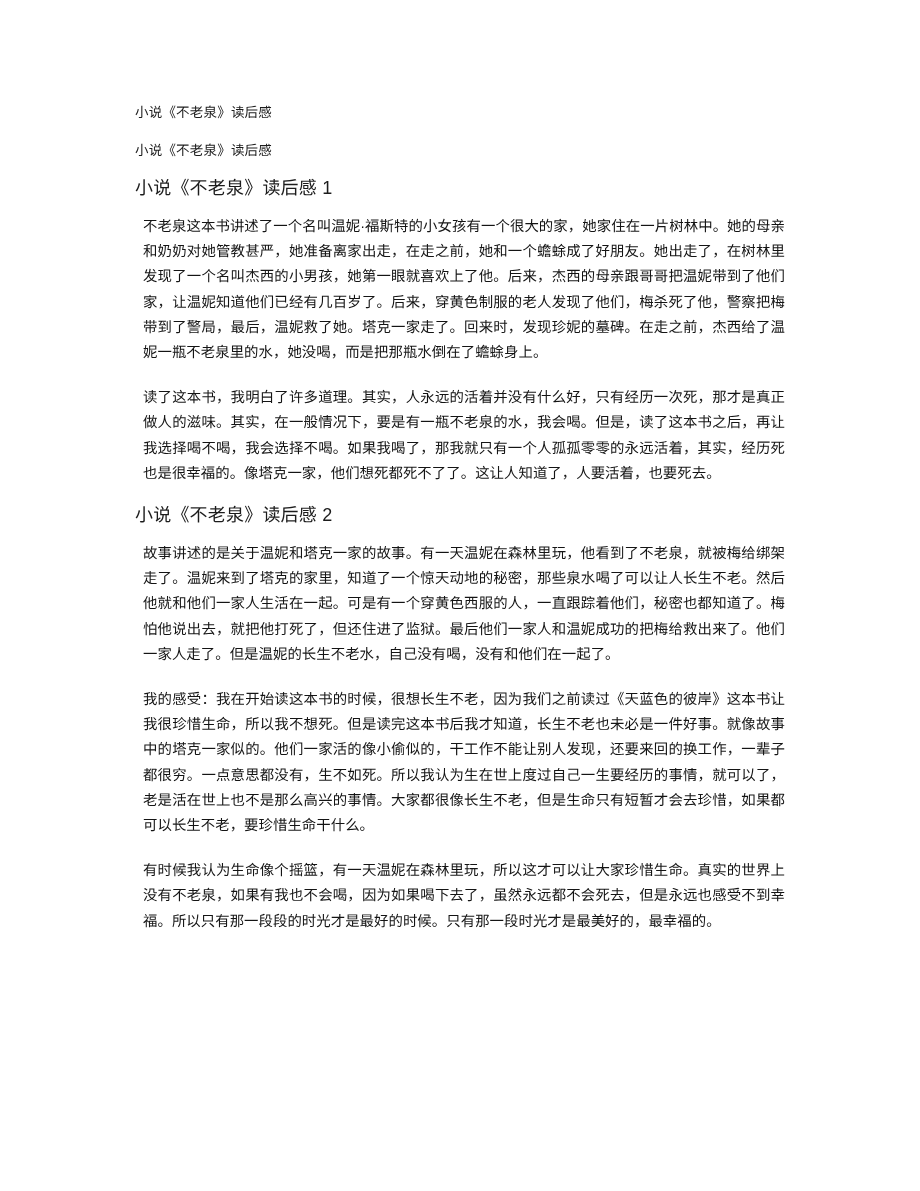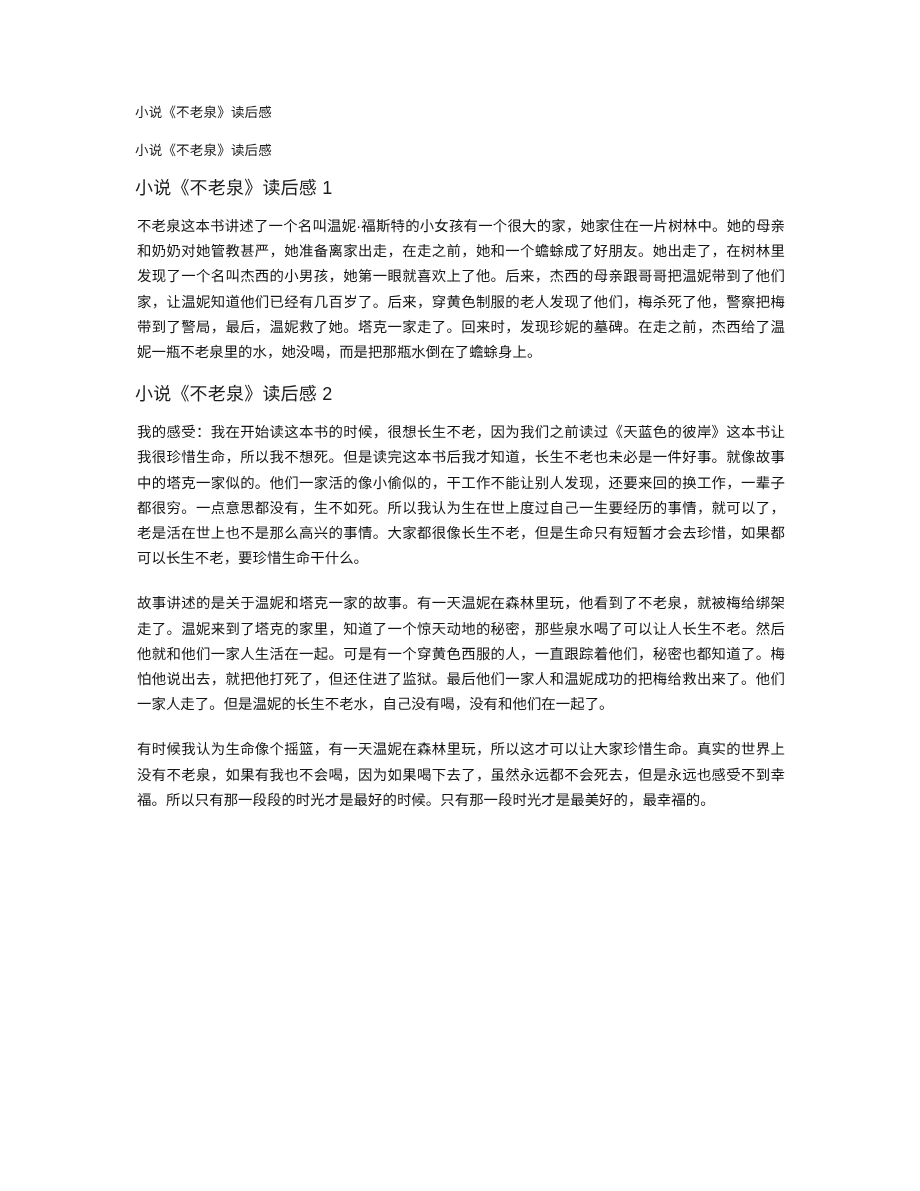--- a/index.html
+++ b/index.html
@@ -40,21 +40,21 @@
     line-height: 19px;
     color: #1c1c1c;
     margin: 19px 0 16px 0;
     letter-spacing: 0.2px;
     white-space: nowrap;
   }
   p.para {
     font-size: 14.4px;
     line-height: 25.2px;
     color: #141414;
-    margin: 0 0 20px 2px;
+    margin: 0 0 20px 8px;
     text-align: justify;
     text-justify: inter-ideograph;
     letter-spacing: 0.05px;
     word-break: break-all;
   }
   p.para:last-child { margin-bottom: 0; }
 </style>
 </head>
 <body>
 
@@ -62,23 +62,24 @@
   <div class="doc-body">
 
     <div class="heading first">小说《不老泉》读后感</div>
 
     <div class="heading">小说《不老泉》读后感</div>
 
     <div class="section-heading" style="margin-top:0;">小说《不老泉》读后感 1</div>
 
     <p class="para">不老泉这本书讲述了一个名叫温妮·福斯特的小女孩有一个很大的家，她家住在一片树林中。她的母亲和奶奶对她管教甚严，她准备离家出走，在走之前，她和一个蟾蜍成了好朋友。她出走了，在树林里发现了一个名叫杰西的小男孩，她第一眼就喜欢上了他。后来，杰西的母亲跟哥哥把温妮带到了他们家，让温妮知道他们已经有几百岁了。后来，穿黄色制服的老人发现了他们，梅杀死了他，警察把梅带到了警局，最后，温妮救了她。塔克一家走了。回来时，发现珍妮的墓碑。在走之前，杰西给了温妮一瓶不老泉里的水，她没喝，而是把那瓶水倒在了蟾蜍身上。</p>
 
+    <p class="para">读了这本书，我明白了许多道理。其实，人永远的活着并没有什么好，只有经历一次死，那才是真正做人的滋味。其实，在一般情况下，要是有一瓶不老泉的水，我会喝。但是，读了这本书之后，再让我选择喝不喝，我会选择不喝。如果我喝了，那我就只有一个人孤孤零零的永远活着，其实，经历死也是很幸福的。像塔克一家，他们想死都死不了了。这让人知道了，人要活着，也要死去。</p>
 
     <div class="section-heading">小说《不老泉》读后感 2</div>
 
+    <p class="para">故事讲述的是关于温妮和塔克一家的故事。有一天温妮在森林里玩，他看到了不老泉，就被梅给绑架走了。温妮来到了塔克的家里，知道了一个惊天动地的秘密，那些泉水喝了可以让人长生不老。然后他就和他们一家人生活在一起。可是有一个穿黄色西服的人，一直跟踪着他们，秘密也都知道了。梅怕他说出去，就把他打死了，但还住进了监狱。最后他们一家人和温妮成功的把梅给救出来了。他们一家人走了。但是温妮的长生不老水，自己没有喝，没有和他们在一起了。</p>
+
     <p class="para">我的感受：我在开始读这本书的时候，很想长生不老，因为我们之前读过《天蓝色的彼岸》这本书让我很珍惜生命，所以我不想死。但是读完这本书后我才知道，长生不老也未必是一件好事。就像故事中的塔克一家似的。他们一家活的像小偷似的，干工作不能让别人发现，还要来回的换工作，一辈子都很穷。一点意思都没有，生不如死。所以我认为生在世上度过自己一生要经历的事情，就可以了，老是活在世上也不是那么高兴的事情。大家都很像长生不老，但是生命只有短暂才会去珍惜，如果都可以长生不老，要珍惜生命干什么。</p>
-
-    <p class="para">故事讲述的是关于温妮和塔克一家的故事。有一天温妮在森林里玩，他看到了不老泉，就被梅给绑架走了。温妮来到了塔克的家里，知道了一个惊天动地的秘密，那些泉水喝了可以让人长生不老。然后他就和他们一家人生活在一起。可是有一个穿黄色西服的人，一直跟踪着他们，秘密也都知道了。梅怕他说出去，就把他打死了，但还住进了监狱。最后他们一家人和温妮成功的把梅给救出来了。他们一家人走了。但是温妮的长生不老水，自己没有喝，没有和他们在一起了。</p>
 
     <p class="para">有时候我认为生命像个摇篮，有一天温妮在森林里玩，所以这才可以让大家珍惜生命。真实的世界上没有不老泉，如果有我也不会喝，因为如果喝下去了，虽然永远都不会死去，但是永远也感受不到幸福。所以只有那一段段的时光才是最好的时候。只有那一段时光才是最美好的，最幸福的。</p>
 
   </div>
 </div>
 
 </body></html>

